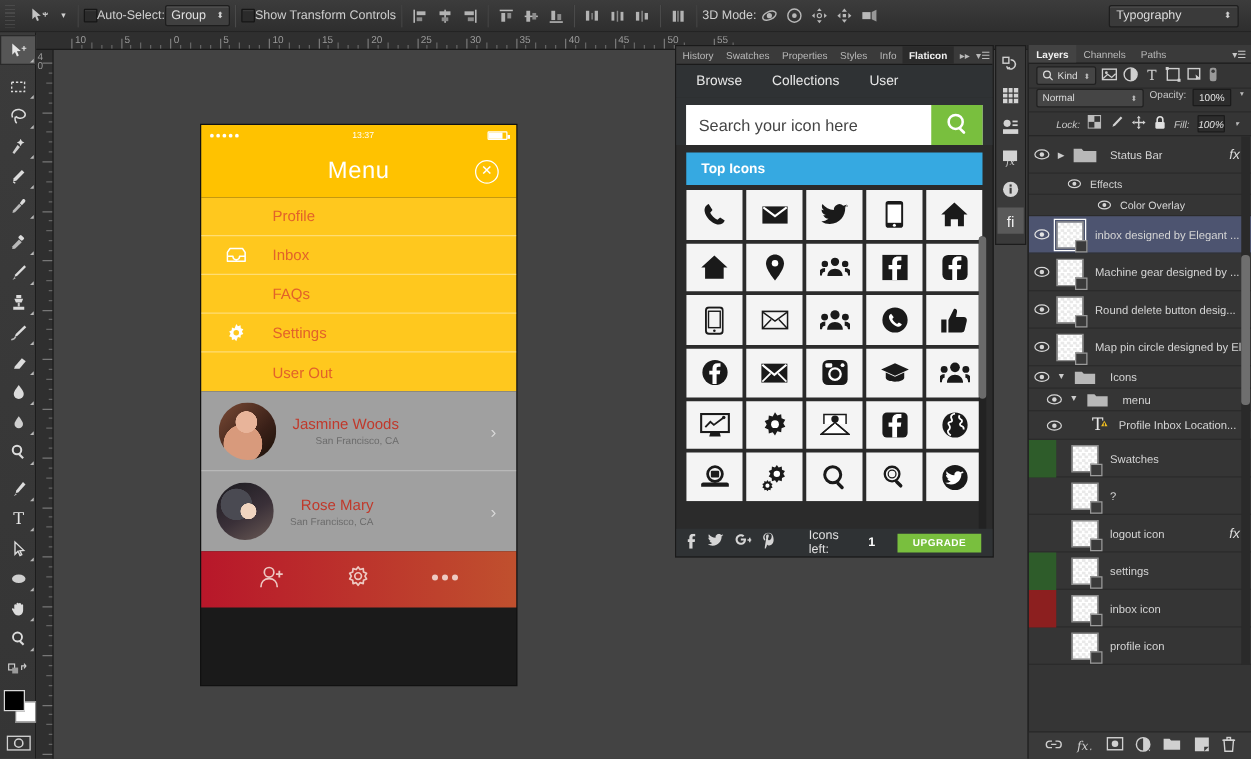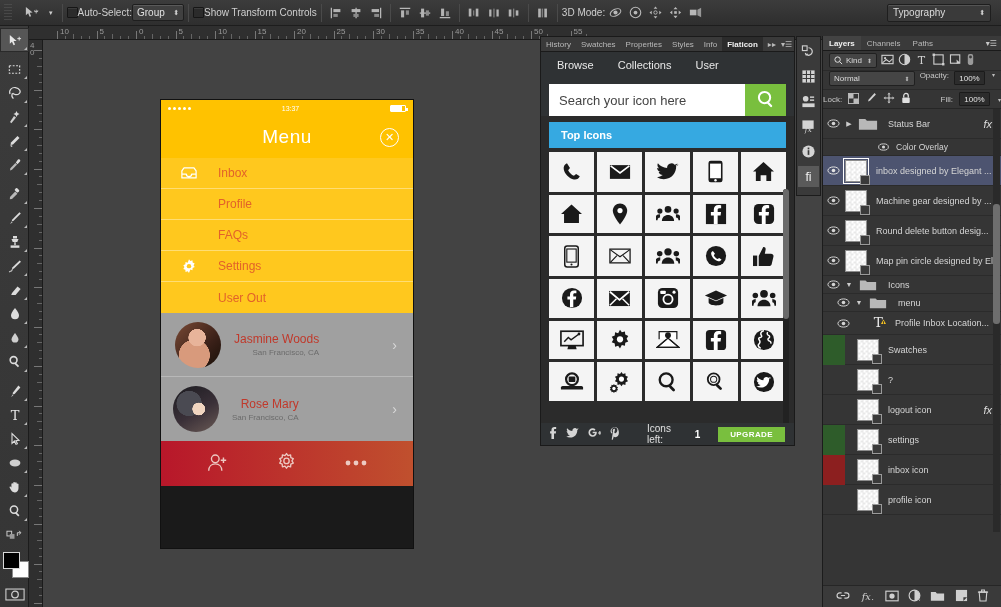--- a/index.html
+++ b/index.html
@@ -157,21 +157,21 @@
   .ltabs .sp{margin-left:auto;padding:0 4px;display:flex;align-items:center;font-size:8px;}
   .lrow1{height:20px;display:flex;align-items:center;gap:4px;padding:0 6px;border-bottom:1px solid #2a2a2a;}
   .kindsel{display:flex;align-items:center;gap:3px;height:15px;padding:0 4px;background:#454545;
      border:1px solid #202020;border-radius:2px;font-size:8px;color:#dcdcdc;}
   .lrow2{height:19px;display:flex;align-items:flex-start;gap:5px;padding:0 6px;border-bottom:1px solid #2a2a2a;}
   .blendsel{flex:1;max-width:92px;height:15px;display:flex;align-items:center;justify-content:space-between;
      padding:0 4px;background:#454545;border:1px solid #202020;border-radius:2px;font-size:8px;color:#dcdcdc;}
   .numfield{width:31px;height:14px;background:#2c2c2c;border:1px solid #1b1b1b;border-radius:1px;
      font-size:8px;color:#e3e3e3;display:flex;align-items:center;justify-content:center;}
   .tinyarrow{font-size:6px;color:#bbb;margin-left:2px;}
-  .lrow3{height:19px;display:flex;align-items:center;gap:6px;padding:0 0;border-bottom:1px solid #262626;}
+  .lrow3{height:19px;display:flex;align-items:center;gap:6px;padding:0 22px;border-bottom:1px solid #262626;font-style:italic;}
   .llist{height:423px;overflow:hidden;position:relative;}
   .lr{height:30px;display:flex;align-items:center;border-bottom:1px solid #2b2b2b;position:relative;
       padding-left:0;font-size:9px;color:#d5d5d5;}
   .lr.sel{background:#4d5470;}
   .eye{width:20px;display:flex;align-items:center;justify-content:center;flex:none;}
   .thumbc{width:26px;height:26px;flex:none;display:flex;align-items:center;justify-content:center;}
   .thumb{width:22px;height:22px;background:
      repeating-conic-gradient(#e9e9e9 0% 25%, #ffffff 0% 50%) 50% / 5px 5px;
      border:1px solid #8d8d8d;position:relative;}
   .thumb.selb{outline:1px solid #fff;outline-offset:1px;}
@@ -673,29 +673,29 @@
           </span>
       </div>
 
       <div class="menuhdr">
         <span class="ttl">Menu</span>
         <span class="closex">✕</span>
       </div>
 
       <div class="menulist">
         <div class="mrow">
+          <span class="mlbl">Profile</span>
+        </div>
+        <div class="mrow">
           <span class="mico">
             <svg width="17" height="14" viewBox="0 0 18 14">
                 <path d="M1 4.6 L3.4 1.2 h11.2 L17 4.6 V12.6 H1 Z M1 8.2 h5 a3 3 0 0 0 6 0 h5" fill="none" stroke="#fff" stroke-width="1.4" stroke-linejoin="round"></path>
               </svg>
           </span>
           <span class="mlbl">Inbox</span>
-        </div>
-        <div class="mrow">
-          <span class="mlbl">Profile</span>
         </div>
         <div class="mrow">
           <span class="mlbl">FAQs</span>
         </div>
         <div class="mrow">
           <span class="mico">
             <svg width="17" height="17" viewBox="0 0 18 18">
                 <path d="M9 0.8 l1.5 2 2.4-.8 .2 2.5 2.3 1-1.3 2.1 1.3 2.1-2.3 1-.2 2.5-2.4-.8L9 16.4 7.5 14.4l-2.4 .8-.2-2.5-2.3-1 1.3-2.1L2.6 7.5l2.3-1 .2-2.5 2.4 .8Z" fill="#fff"></path>
                 <circle cx="9" cy="8.6" r="2.5" fill="#ffc81e"></circle>
               </svg>
@@ -1159,20 +1159,29 @@
         <span style="width:12px;text-align:center;font-size:7px;color:#ccc">▶</span>
         <span class="thumbc">
           <svg width="20" height="15" viewBox="0 0 22 16">
               <path d="M1 3 h7 l1.8 2 H21 v10 H1Z" fill="#b8b8b8"></path>
             </svg>
         </span>
         <span class="lname">Status Bar</span>
         <span class="lfx">fx</span>
       </div>
 
+      <div class="lr effrow indent1" style="height:17px">
+        <span class="eye" style="margin-left:12px">
+          <svg width="11" height="8" viewBox="0 0 14 10">
+              <ellipse cx="7" cy="5" rx="6.2" ry="4" fill="none" stroke="#d5d5d5" stroke-width="1.2"></ellipse>
+              <circle cx="7" cy="5" r="2" fill="#d5d5d5"></circle>
+            </svg>
+        </span>
+        <span class="lname" style="margin-left:3px">Effects</span>
+      </div>
 
       <div class="lr effrow indent2" style="height:17px">
         <span class="eye" style="margin-left:24px">
           <svg width="11" height="8" viewBox="0 0 14 10">
               <ellipse cx="7" cy="5" rx="6.2" ry="4" fill="none" stroke="#d5d5d5" stroke-width="1.2"></ellipse>
               <circle cx="7" cy="5" r="2" fill="#d5d5d5"></circle>
             </svg>
         </span>
         <span class="lname" style="margin-left:3px">Color Overlay</span>
       </div>

